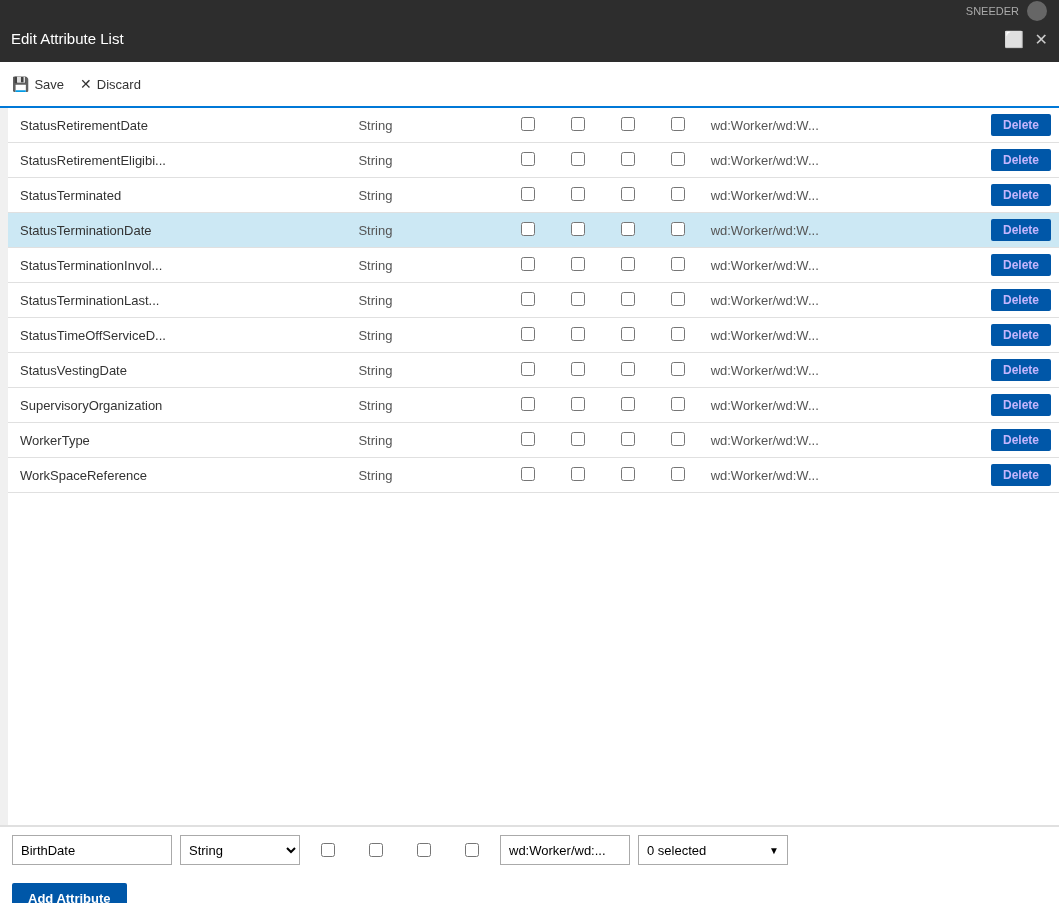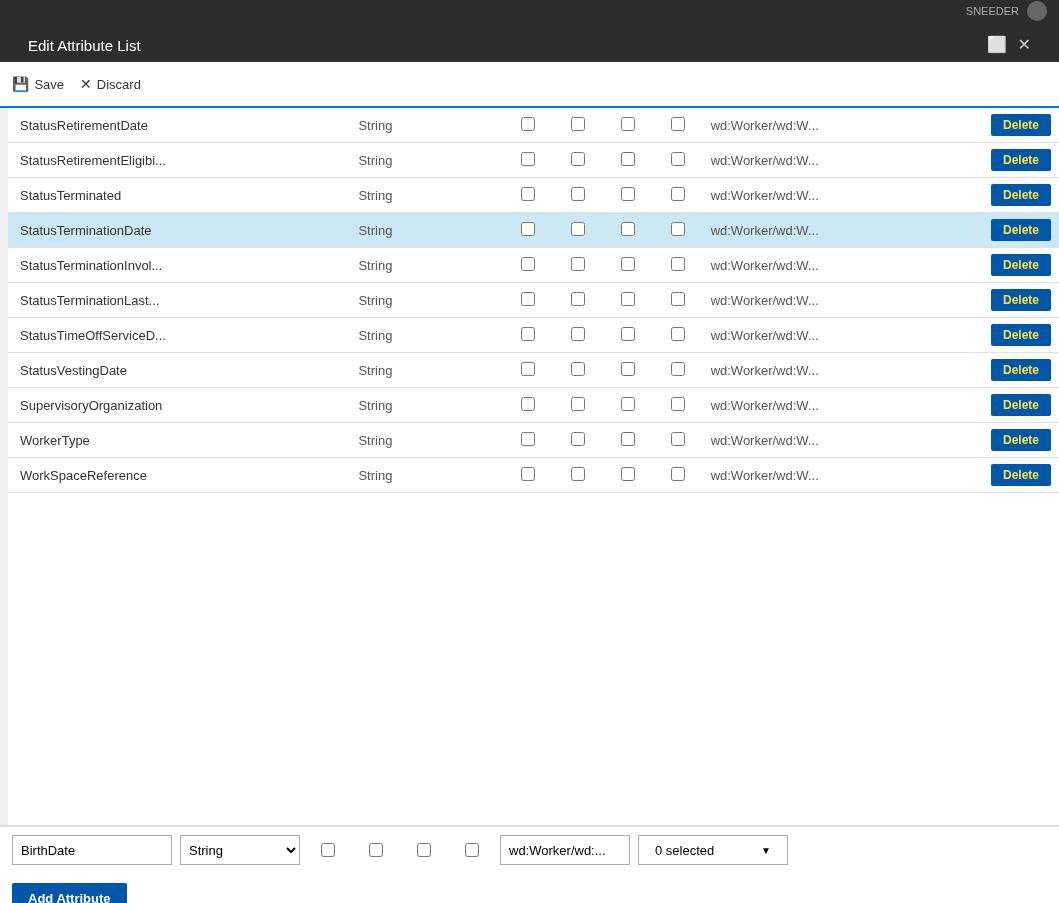--- a/index.html
+++ b/index.html
@@ -8,23 +8,23 @@
       font-size: 13px;
       background: #f0f0f0;
       width: 1059px;
       height: 903px;
       overflow: hidden;
     }
 
     .title-bar {
       background: #2d2d2d;
       color: #fff;
-      padding: 8px 28px;
-      display: flex;
-      align-items: flex-end;
+      padding: 8px 11px;
+      display: flex;
+      align-items: flex-start;
       justify-content: space-between;
       height: 40px;
     }
 
     .title-bar-title {
       font-size: 15px;
       font-weight: normal;
     }
 
     .title-bar-controls {
@@ -113,21 +113,21 @@
     }
 
     table td.action-col {
       width: 90px;
       text-align: right;
       padding-right: 8px;
     }
 
     .delete-btn {
       background: #0057a8;
-      color: #fde047;
+      color: #c4b5fd;
       border: none;
       padding: 4px 12px;
       cursor: pointer;
       font-size: 12px;
       font-weight: bold;
       border-radius: 2px;
     }
 
     input[type="checkbox"] {
       width: 14px;
@@ -377,19 +377,19 @@
     <div class="check-placeholder">
       <input type="checkbox" style="">
     </div>
     <div class="check-placeholder">
       <input type="checkbox" style="">
     </div>
     <div class="check-placeholder">
       <input type="checkbox" style="">
     </div>
     <input type="text" style="border: 1px solid rgb(170, 170, 170); padding: 5px 8px; font-size: 13px; width: 130px; height: 30px;" value="wd:Worker/wd:...">
-    <div style="border:1px solid #aaa;padding:5px 16px;font-size:13px;width:150px;height:30px;background:#fff;display:flex;align-items:center;justify-content:space-between;cursor:pointer;">
+    <div style="border:1px solid #aaa;padding:5px 8px;font-size:13px;width:150px;height:30px;background:#fff;display:flex;align-items:center;justify-content:space-between;cursor:pointer;">
       <span>0 selected</span>
       <span style="font-size:10px;">▼</span>
     </div>
   </div>
   <button class="add-attribute-btn">Add Attribute</button>
 </div>
 
 </body></html>

